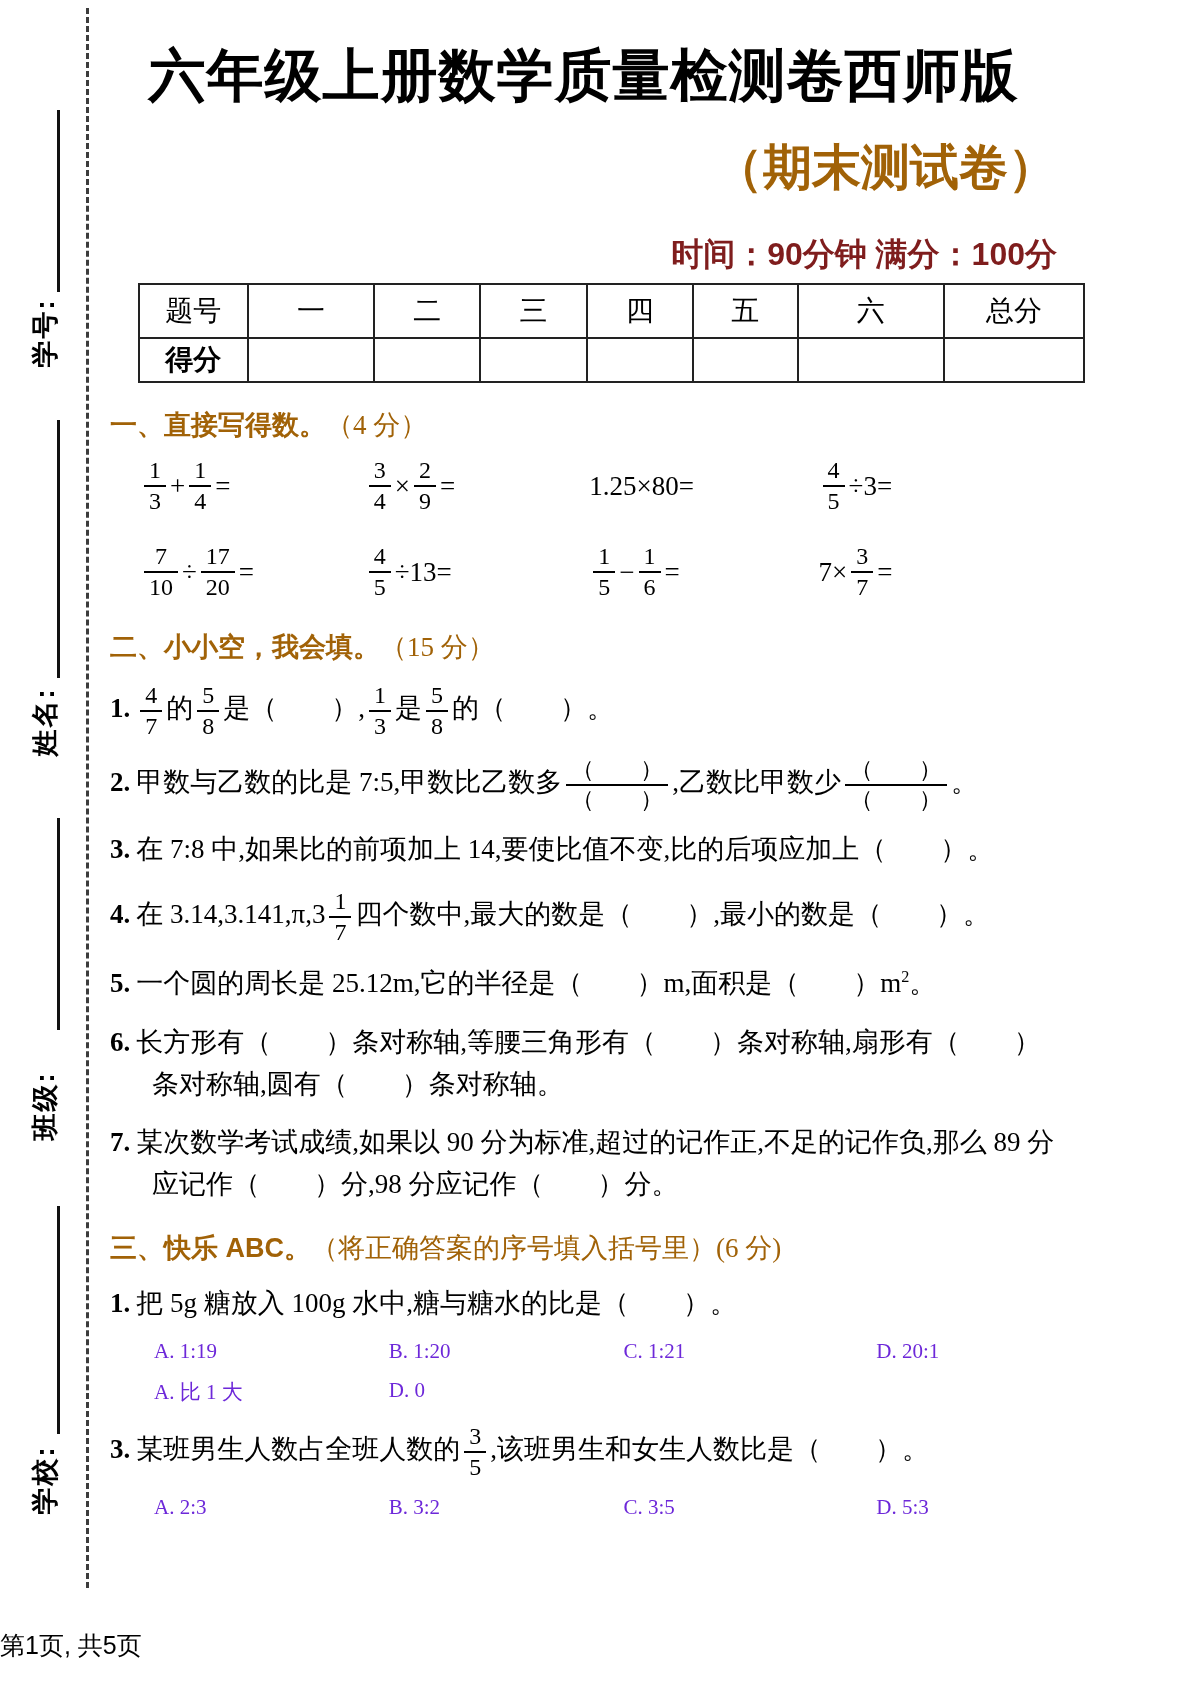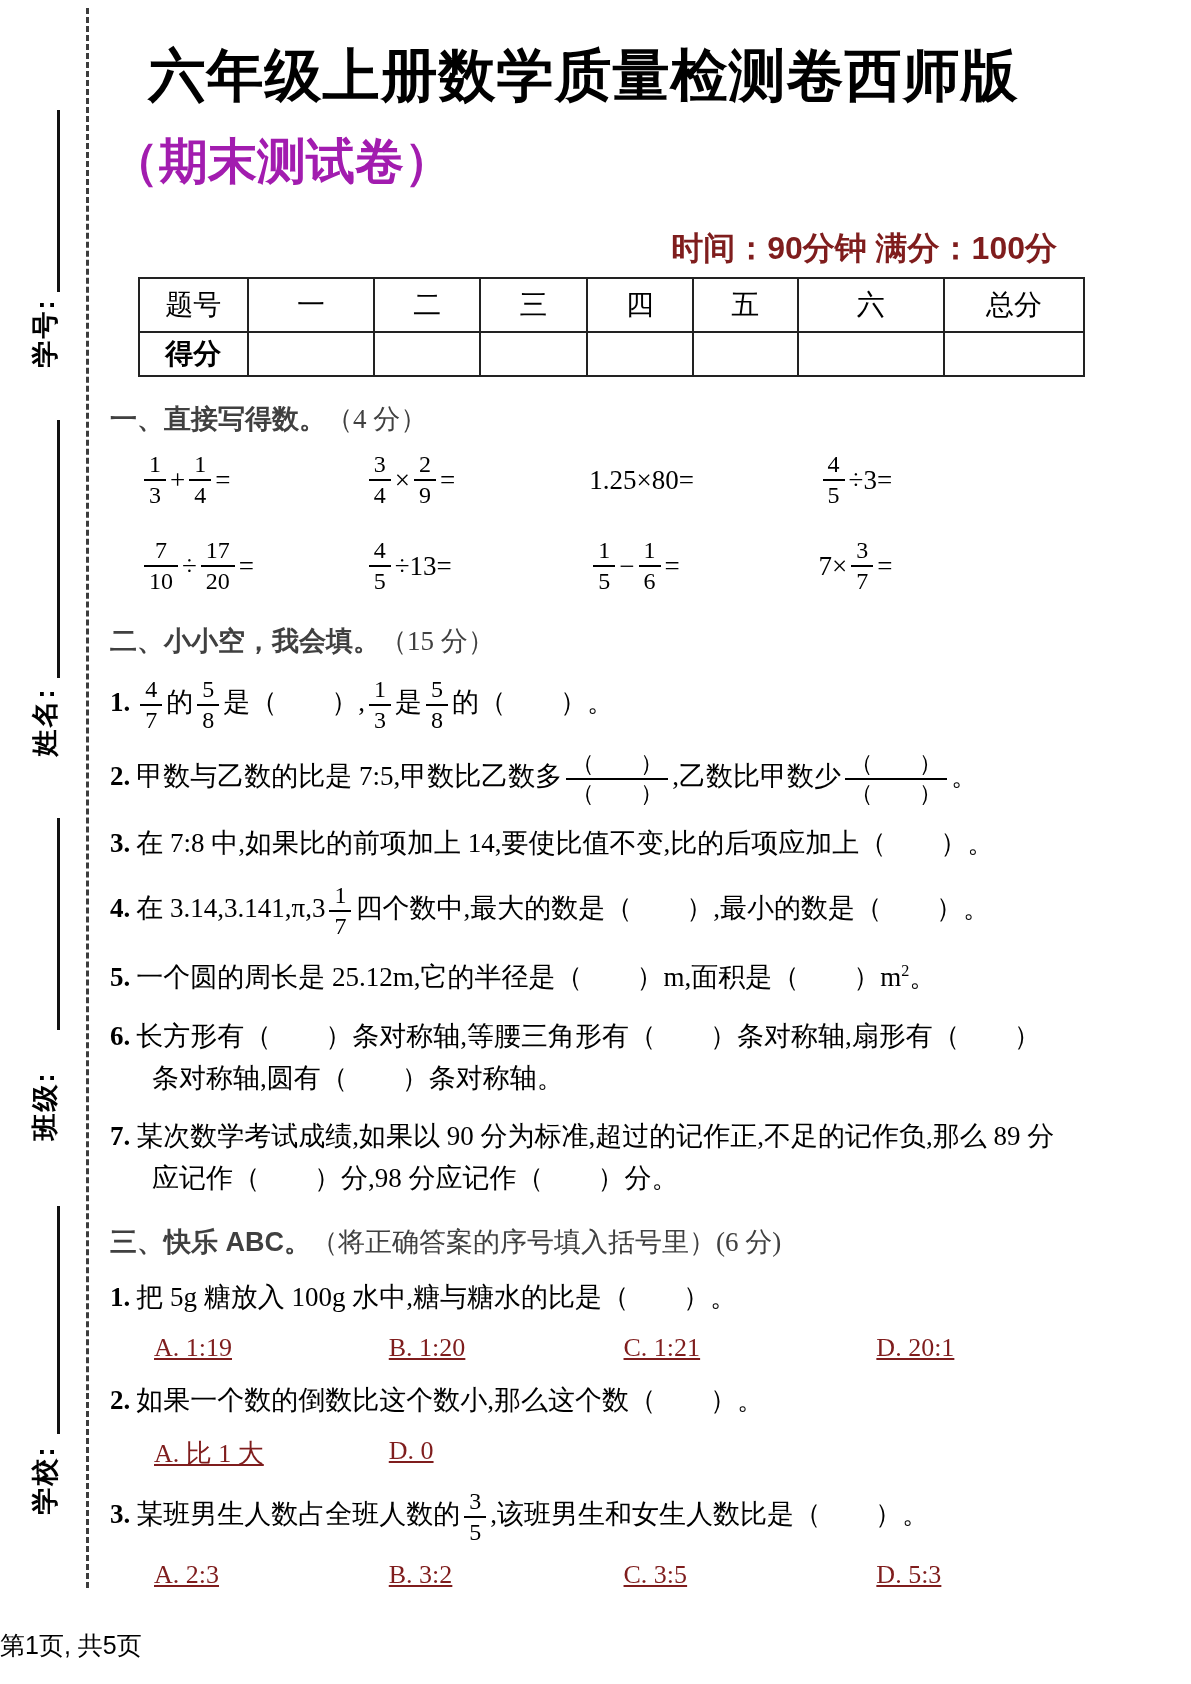--- a/index.html
+++ b/index.html
@@ -21,41 +21,41 @@
             white-space:nowrap; font-family:"Liberation Sans","DejaVu Sans",sans-serif;
             font-weight:700; font-size:27px; color:#000; letter-spacing:2px; }
   .v1 { top:333px; } .v2 { top:722px; } .v3 { top:1106px; } .v4 { top:1480px; }
   .write-line { position:absolute; left:57px; width:2.5px; background:#111; }
   .l1 { top:110px; height:182px; } .l2 { top:420px; height:258px; }
   .l3 { top:818px; height:212px; } .l4 { top:1206px; height:228px; }
   
   .content { padding:38px 134px 0 110px; }
   .title { text-align:center; font-family:"Liberation Sans","DejaVu Sans",sans-serif;
            font-weight:900; font-size:57px; letter-spacing:1px; color:#000; }
-  .subtitle { text-align:left; font-family:"Liberation Sans","DejaVu Sans",sans-serif;
-              font-weight:900; font-size:49px; margin-top:14px; color:#a21caf; }
+  .subtitle { text-align:right; font-family:"Liberation Sans","DejaVu Sans",sans-serif;
+              font-weight:900; font-size:49px; margin-top:20px; color:#a16207; }
   .meta { text-align:right; font-family:"Liberation Sans","DejaVu Sans",sans-serif;
           font-weight:600; font-size:32px; margin-top:32px; color:#7f1d1d; }
   
   table.score { width:100%; border-collapse:collapse; margin-top:6px;margin-left:28px; }
   table.score td { border:2px solid #222; text-align:center; font-size:28px; color:#000; }
   table.score tr.hdr td { height:54px; }
   table.score tr.scr td { height:44px;font-weight:bold; }
   
-  .sec-heading { margin-top:24px; font-size:27px; color:#404040; }
+  .sec-heading { margin-top:24px; font-size:27px; color:#a16207; }
   .sec-heading .ht { font-family:"Liberation Sans","DejaVu Sans",sans-serif; font-weight:800; }
   .sec-heading .hp { font-weight:400; }
   .expr-grid { display:grid; grid-template-columns:24.5% 24.5% 25% 26%; padding-left:30px;
                margin-top:10px; row-gap:20px; }
   .expr { font-size:27px; min-height:66px; display:flex; align-items:center; color:#000; }
   .question { font-size:27px; line-height:1.55; margin-top:17px;
               padding-left:42px; text-indent:-42px; color:#000; }
   .question b { font-weight:700; padding-right:6px; }
   .options { display:grid; grid-template-columns:26% 26% 28% 20%; padding-left:44px;
-             margin-top:14px; font-size:26px; color:#7f1d1d;text-decoration:underline; }
+             margin-top:14px; font-size:21px; color:#6d28d9; }
   
   .frac { display:inline-block; text-align:center; vertical-align:middle;
           margin:0 4px; font-size:24px; line-height:1.12; text-indent:0; }
   .frac .num { display:block; padding:0 5px 1px; border-bottom:2px solid #000; }
   .frac .den { display:block; padding:1px 5px 0; }
   .frac.fb { font-size:23px; }
   sup { font-size:0.6em; }
   
   .footer { position:absolute; bottom:22px; left:0; width:100%; 
             font-family:"Liberation Sans","DejaVu Sans",sans-serif; font-size:25px; color:#000; }
@@ -181,21 +181,20 @@
     </div>
 
     <div class="question"><b>1.</b>把 5g 糖放入 100g 水中,糖与糖水的比是（　　）。</div>
     <div class="options">
       <span>A. 1:19</span>
       <span>B. 1:20</span>
       <span>C. 1:21</span>
       <span>D. 20:1</span>
     </div>
 
-    <div class="question"><b>2.</b>如果一个数的倒数比这个数小,那么这个数（　　）。</div>
     <div class="options">
       <span>A. 比 1 大</span>
       <span>D. 0</span>
     </div>
 
     <div class="question"><b>3.</b>某班男生人数占全班人数的<span class="frac"><span class="num">3</span><span class="den">5</span></span>,该班男生和女生人数比是（　　）。</div>
     <div class="options">
       <span>A. 2:3</span>
       <span>B. 3:2</span>
       <span>C. 3:5</span>

